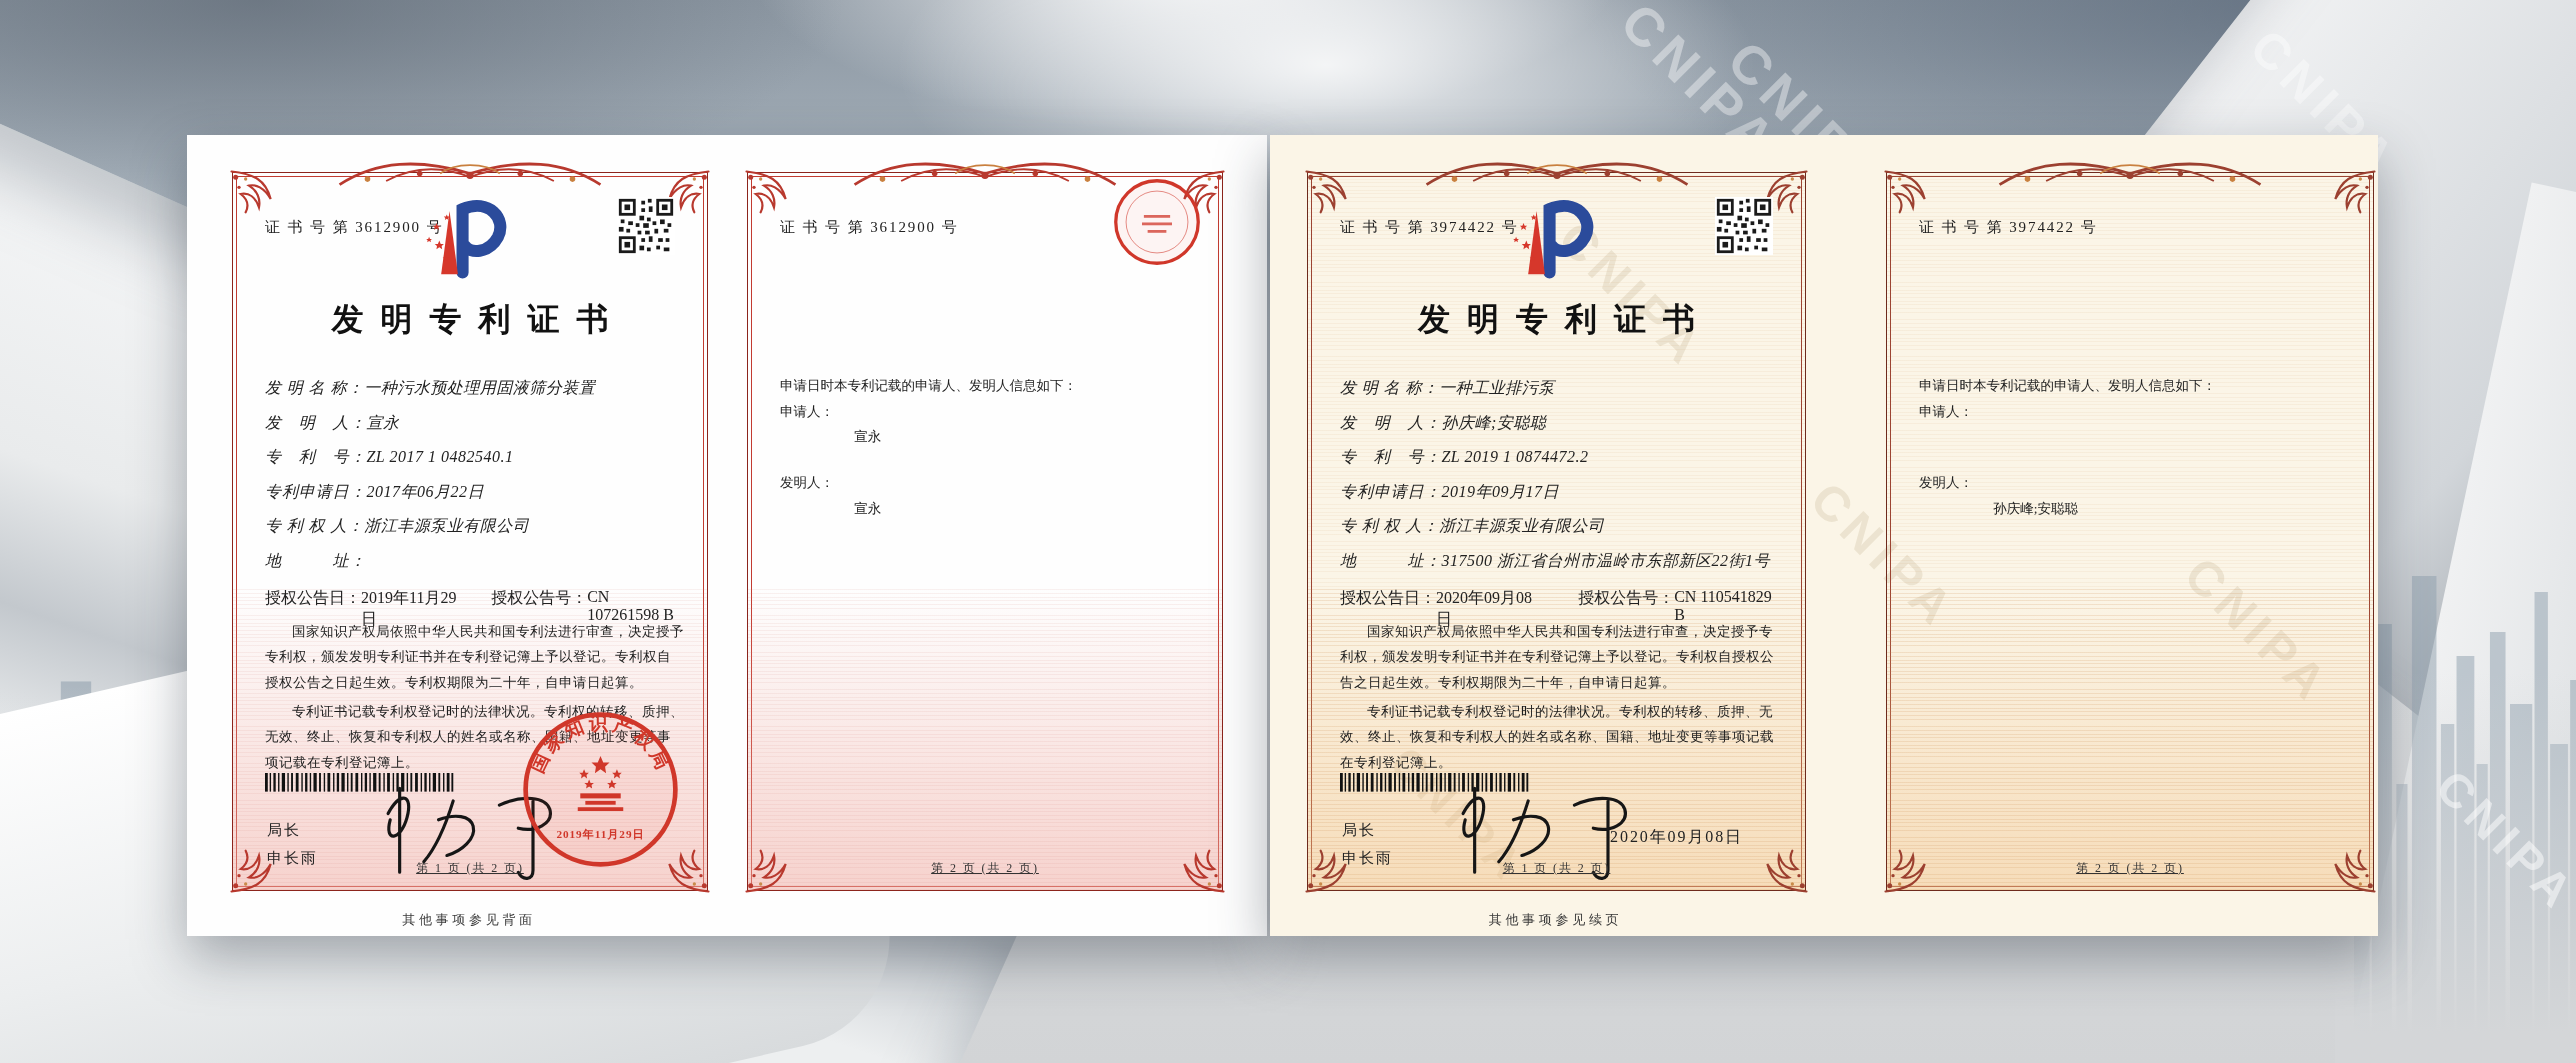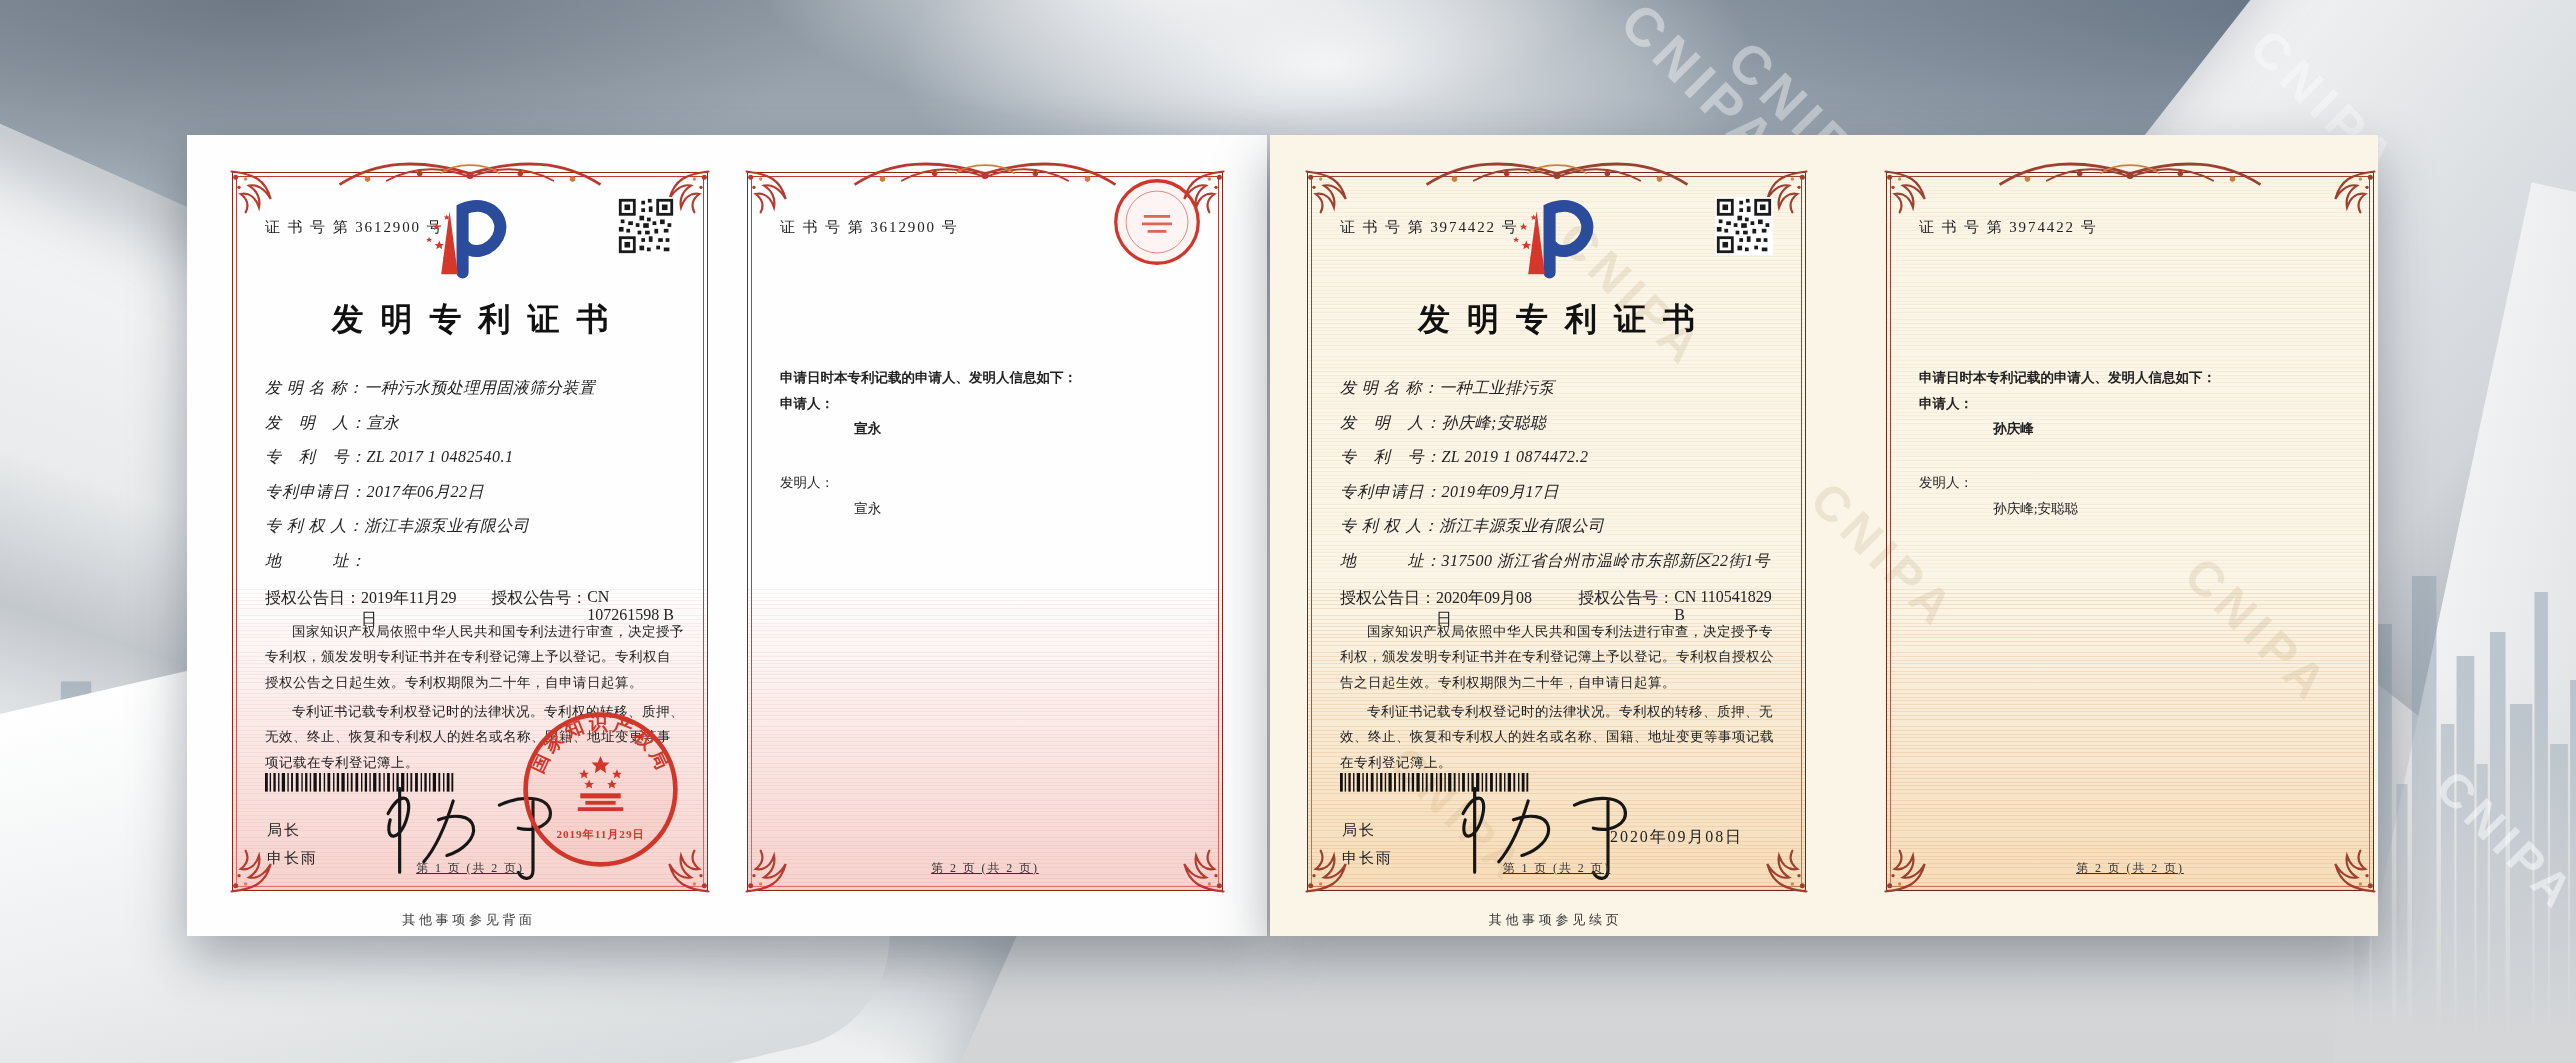--- a/index.html
+++ b/index.html
@@ -78,21 +78,21 @@
   .director{position:absolute;left:34px;top:643px;font-size:15px;line-height:28px;letter-spacing:1.9px;}
   .signature{position:absolute;left:120px;top:609px;width:234px;height:105px;}
   .seal{position:absolute;width:161px;height:161px;right:26px;top:536px;}
   .issuedate{position:absolute;right:62px;top:654px;font-size:16px;letter-spacing:1.9px;}
   .pageno{position:absolute;bottom:13px;left:0;width:100%;text-align:center;font-size:12px;letter-spacing:1.9px;color:#333;text-decoration:underline;}
   .note{position:absolute;bottom:7.5px;font-size:13px;letter-spacing:3.7px;color:#3a3a3a;text-align:center;}
 
   
   .p2para{position:absolute;left:32px;right:22.4px;top:116px;font-size:13.5px;line-height:1.95;
           text-indent:2em;letter-spacing:0.5px;}
-  .p2info{position:absolute;left:32px;right:22.4px;top:192px;font-size:13.5px;line-height:1.9;font-weight:bold;}
+  .p2info{position:absolute;left:32px;right:22.4px;top:200px;font-size:13.5px;line-height:1.9;}
   .p2info .iname{padding-left:5.5em;}
   .p2inv{position:absolute;left:32px;right:22.4px;top:297px;font-size:13.5px;line-height:1.9;}
   .p2inv .iname{padding-left:5.5em;}
   .agseal{position:absolute;right:20.5px;top:3.7px;width:90px;height:90px;}
 
   .sealdate{font-size:12px;letter-spacing:1px;fill:#d0372a;font-weight:bold;}
 </style>
 </head>
 <body>
 
@@ -500,21 +500,20 @@
           <use href="#corn"></use>
         </svg>
       <svg class="corn br" viewBox="0 0 60 60">
           <use href="#corn"></use>
         </svg>
 
       <div class="certno">证 书 号 第 3974422 号</div>
       <div class="p2info">
         <div>申请日时本专利记载的申请人、发明人信息如下：</div>
         <div>申请人：</div>
-        <div class="iname">孙庆峰</div>
       </div>
       <div class="p2inv">
         <div>发明人：</div>
         <div class="iname">孙庆峰;安聪聪</div>
       </div>
       <div class="pageno">第 2 页 (共 2 页)</div>
     </div>
   </div>
 </div>
 

